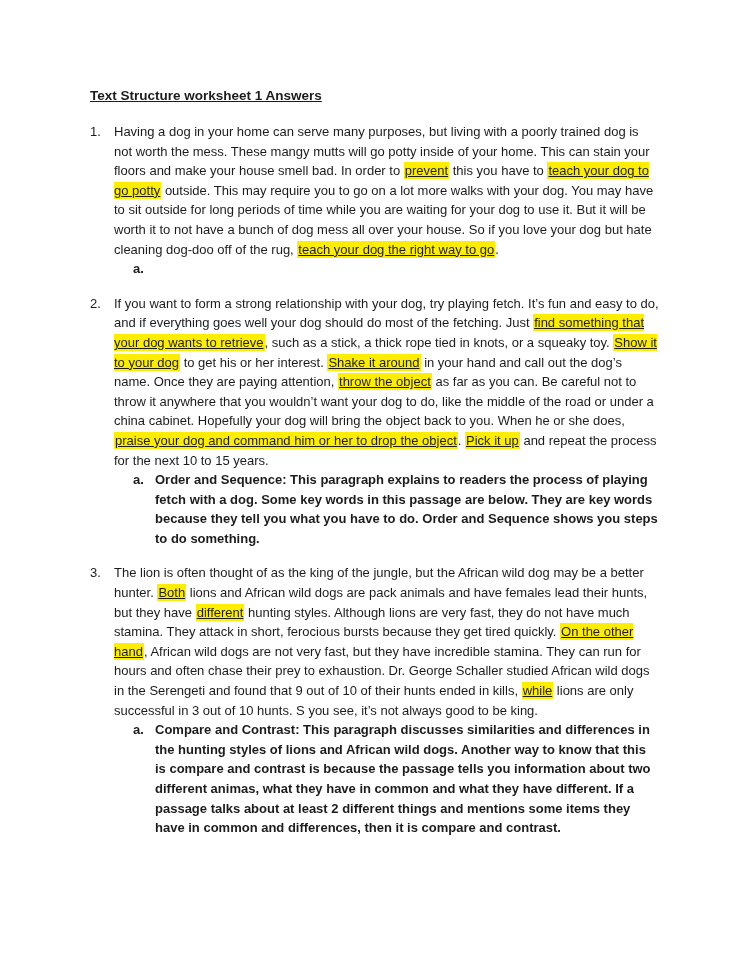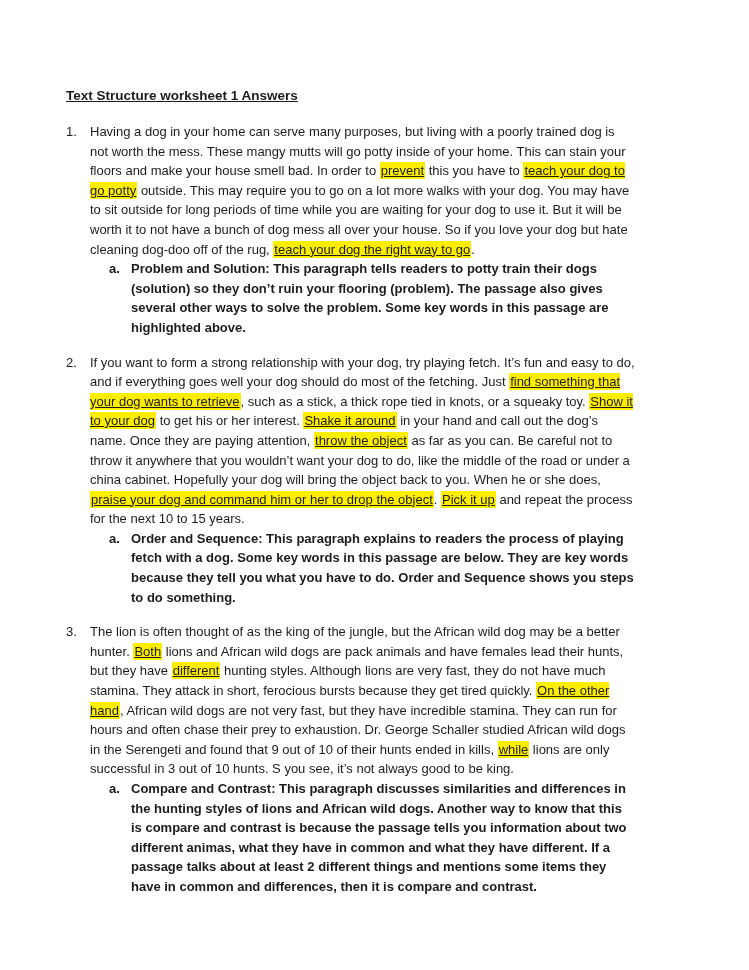--- a/index.html
+++ b/index.html
@@ -12,21 +12,21 @@
     height: 970px;
     overflow: hidden;
     font-family: "Liberation Sans", sans-serif;
     color: #1c1c1c;
     -webkit-font-smoothing: antialiased;
   }
   .page {
     box-sizing: border-box;
     width: 749px;
     height: 970px;
-    padding: 86px 89px 0 66px;
+    padding: 86px 89px 0 90px;
     background: #ffffff;
   }
   .title {
     margin: 0 0 16px 0;
     font-size: 13.5px;
     line-height: 20px;
     font-weight: bold;
     text-decoration: underline;
   }
   .items {
@@ -73,21 +73,20 @@
 <div class="page">
   <h1 class="title">Text Structure worksheet 1 Answers</h1>
   <div class="items" id="items">
       <div class="item">
         <div class="passage-row">
           <span class="num">1.</span>
           <div class="passage"><span>Having a dog in your home can serve many purposes, but living with a poorly trained dog is not worth the mess. These mangy mutts will go potty inside of your home. This can stain your floors and make your house smell bad. In order to </span><mark class="hl">prevent</mark><span> this you have to </span><mark class="hl">teach your dog to go potty</mark><span> outside. This may require you to go on a lot more walks with your dog. You may have to sit outside for long periods of time while you are waiting for your dog to use it. But it will be worth it to not have a bunch of dog mess all over your house. So if you love your dog but hate cleaning dog-doo off of the rug, </span><mark class="hl">teach your dog the right way to go</mark><span>.</span></div>
         </div>
         <div class="answer-row">
           <span class="letter">a.</span>
-          <div class="answer">Problem and Solution: This paragraph tells readers to potty train their dogs (solution) so they don’t ruin your flooring (problem). The passage also gives several other ways to solve the problem. Some key words in this passage are highlighted above.</div>
         </div>
       </div>
       <div class="item">
         <div class="passage-row">
           <span class="num">2.</span>
           <div class="passage"><span>If you want to form a strong relationship with your dog, try playing fetch. It’s fun and easy to do, and if everything goes well your dog should do most of the fetching. Just </span><mark class="hl">find something that your dog wants to retrieve</mark><span>, such as a stick, a thick rope tied in knots, or a squeaky toy. </span><mark class="hl">Show it to your dog</mark><span> to get his or her interest. </span><mark class="hl">Shake it around</mark><span> in your hand and call out the dog’s name. Once they are paying attention, </span><mark class="hl">throw the object</mark><span> as far as you can. Be careful not to throw it anywhere that you wouldn’t want your dog to do, like the middle of the road or under a china cabinet. Hopefully your dog will bring the object back to you. When he or she does, </span><mark class="hl">praise your dog and command him or her to drop the object</mark><span>. </span><mark class="hl">Pick it up</mark><span> and repeat the process for the next 10 to 15 years.</span></div>
         </div>
         <div class="answer-row">
           <span class="letter">a.</span>
           <div class="answer">Order and Sequence: This paragraph explains to readers the process of playing fetch with a dog. Some key words in this passage are below. They are key words because they tell you what you have to do. Order and Sequence shows you steps to do something.</div>

